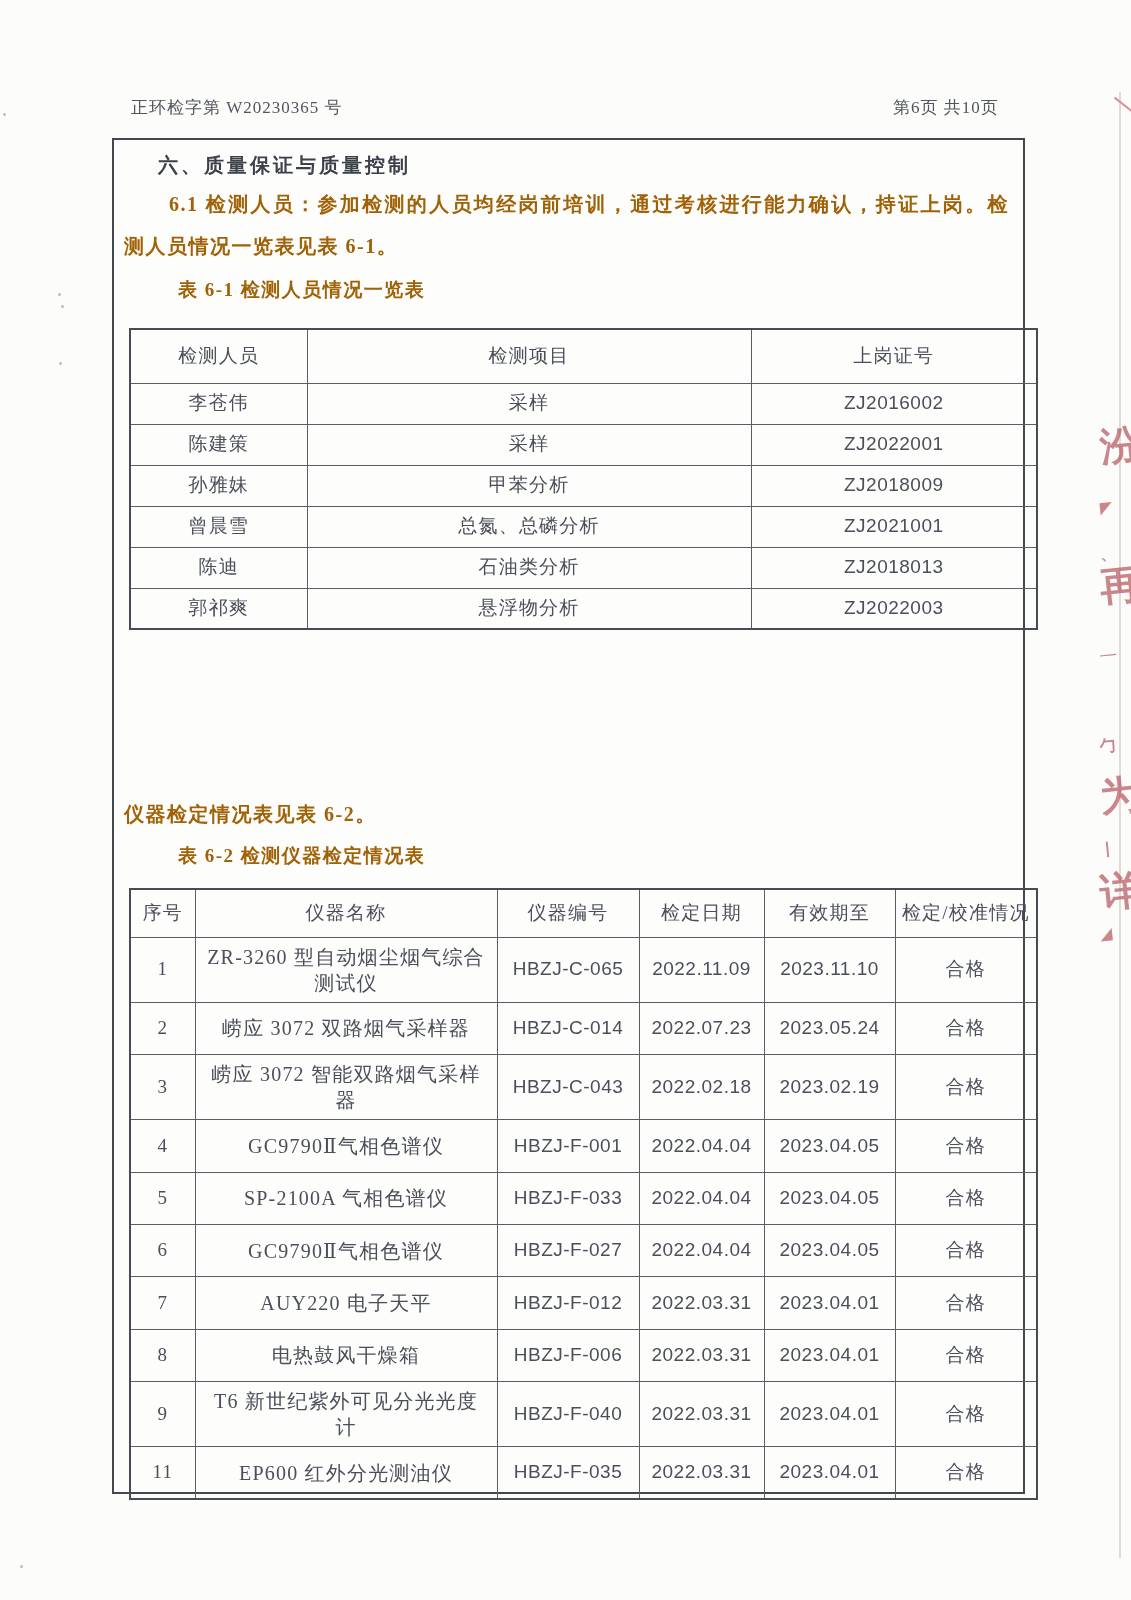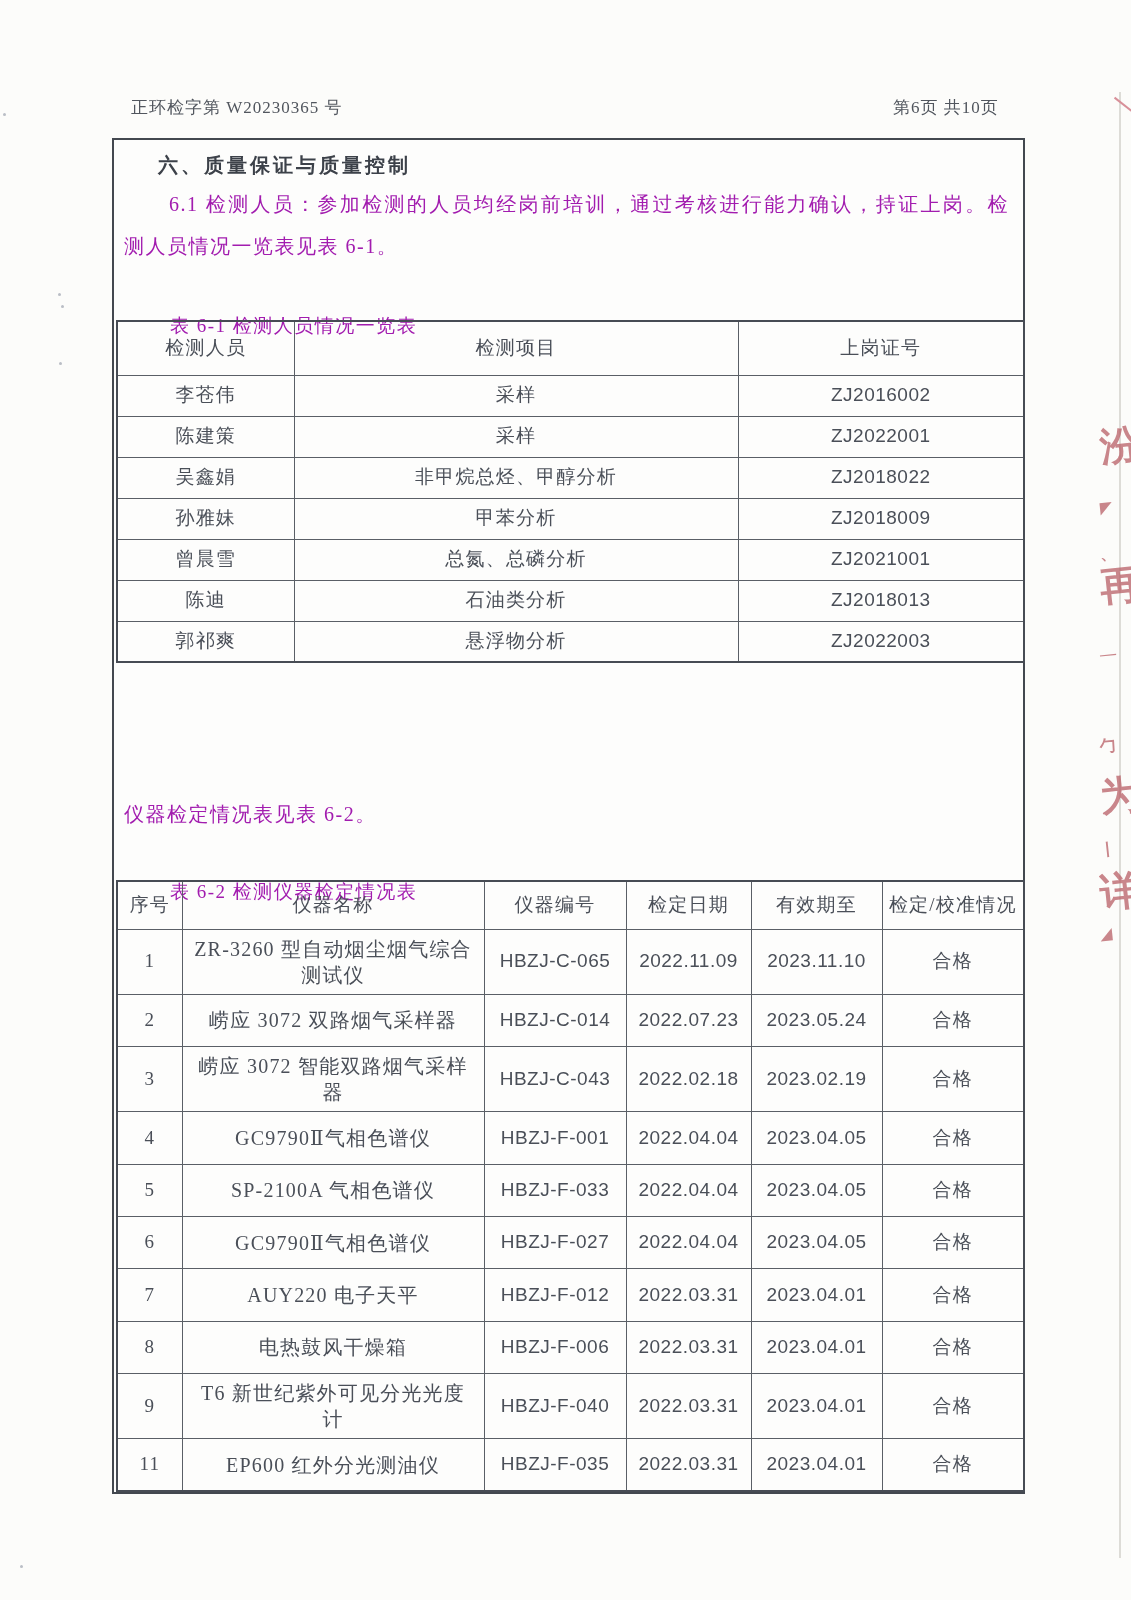--- a/index.html
+++ b/index.html
@@ -17,26 +17,26 @@
   
   #content-box{
     position:absolute;left:112px;top:138px;width:909px;height:1352px;
     border:2px solid #43484f;background:rgba(255,255,255,.35);
   }
   .abs{position:absolute;left:0;right:14px;}
   #section-title{
     top:12px;left:44px;right:auto;font-size:20px;font-weight:bold;
     letter-spacing:3px;color:#3c4149;
   }
-  .para-line{left:10px;font-size:20px;letter-spacing:1.5px;line-height:28px;color:#a21caf;}
+  .para-line{left:10px;font-size:20px;letter-spacing:1.5px;line-height:28px;color:#a16207;font-weight:bold;}
   .para-first{text-indent:45px;text-align:justify;text-align-last:justify;}
-  .caption{left:56px;right:auto;font-size:19px;letter-spacing:1.5px;margin-top:36px;}
-  
-  table{border-collapse:collapse;table-layout:fixed;width:909px;position:absolute;left:2px;
-        border:2px solid #474c54;}
+  .caption{left:64px;right:auto;font-size:19px;letter-spacing:1.5px;}
+  
+  table{border-collapse:collapse;table-layout:fixed;width:909px;position:absolute;left:15px;
+        border:2px solid #474c54;margin-top:8px;}
   th,td{border:1px solid #5a5f66;text-align:center;vertical-align:middle;
         font-size:19px;letter-spacing:1.2px;color:#4a4f58;padding:0 6px;line-height:1.3;}
   th{font-weight:normal;}
   #personnel-table{top:180px;}
   #personnel-table thead tr{height:54px;}
   #personnel-table tbody tr{height:41px;}
   #personnel-table td:nth-child(3){font-family:"Liberation Sans","DejaVu Sans",sans-serif;letter-spacing:.5px;}
   #instrument-table{top:740px;height:612px;}
   #instrument-table thead tr{height:48px;}
   #instrument-table tbody tr{height:48px;}
@@ -89,25 +89,20 @@
       <tbody>
           <tr>
             <td>李苍伟</td>
             <td>采样</td>
             <td>ZJ2016002</td>
           </tr>
           <tr>
             <td>陈建策</td>
             <td>采样</td>
             <td>ZJ2022001</td>
-          </tr>
-          <tr>
-            <td>吴鑫娟</td>
-            <td>非甲烷总烃、甲醇分析</td>
-            <td>ZJ2018022</td>
           </tr>
           <tr>
             <td>孙雅妹</td>
             <td>甲苯分析</td>
             <td>ZJ2018009</td>
           </tr>
           <tr>
             <td>曾晨雪</td>
             <td>总氮、总磷分析</td>
             <td>ZJ2021001</td>

